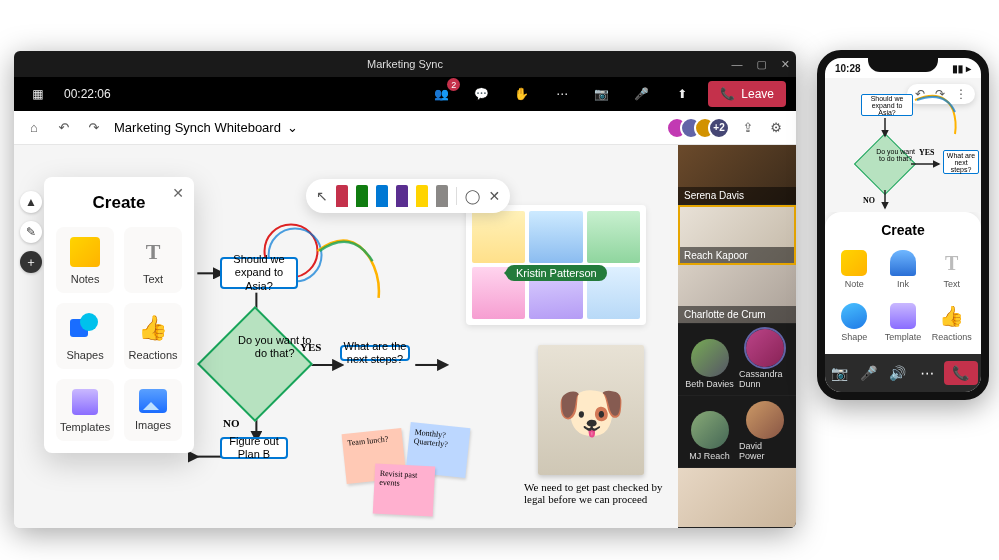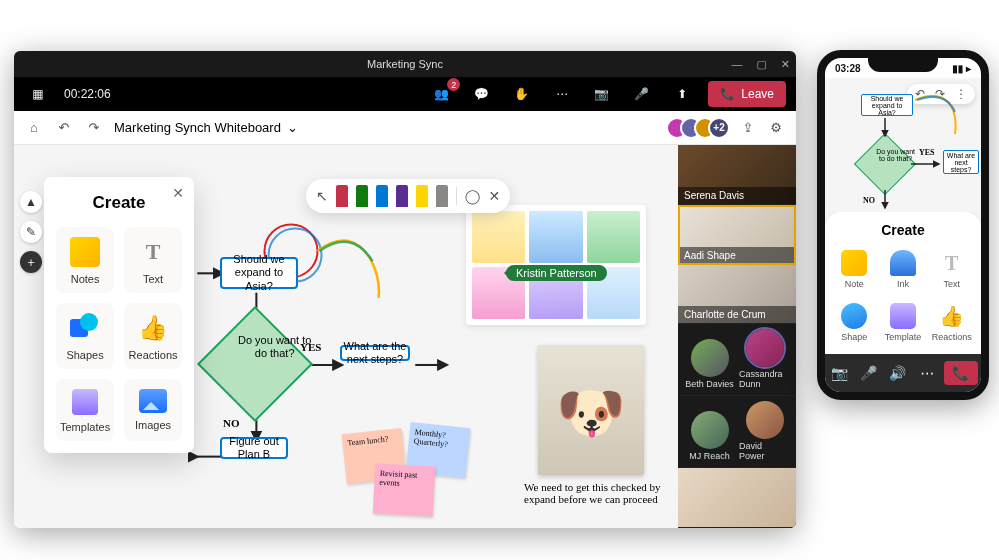--- a/index.html
+++ b/index.html
@@ -387,29 +387,29 @@
         <div class="swatch sw2"></div>
         <div class="swatch sw3"></div>
         <div class="swatch sw4"></div>
         <div class="swatch sw5"></div>
         <div class="swatch sw6"></div>
       </div>
 
       <div class="cursor-tag" style="left:492px;top:120px;">Kristin Patterson</div>
 
       <div class="dog-photo"></div>
-      <div class="caption" style="left:510px;top:336px;">We need to get this checked by expand before we can proceed</div>
+      <div class="caption" style="left:510px;top:336px;">We need to get past checked by legal before we can proceed</div>
     </div>
 
     <div class="video-rail">
       <div class="tile" style="background:linear-gradient(135deg,#6b4a2b,#3a2a1a);">
         <div class="name">Serena Davis</div>
       </div>
       <div class="tile active" style="background:linear-gradient(135deg,#e9e2d8,#c4b9a8);">
-        <div class="name">Aadi Shape</div>
+        <div class="name">Reach Kapoor</div>
       </div>
       <div class="tile" style="background:linear-gradient(135deg,#d8cfc4,#aaa097);">
         <div class="name">Charlotte de Crum</div>
       </div>
       <div class="tile duo">
         <div class="mini">
           <div class="avcircle"></div>
           <span>Beth Davies</span>
         </div>
         <div class="mini ring">
@@ -428,21 +428,21 @@
         </div>
       </div>
       <div class="tile" style="background:linear-gradient(135deg,#e7d7c4,#c9b49a);"></div>
     </div>
   </div>
 </div>
 
 <div class="phone">
   <div class="notch"></div>
   <div class="statusbar">
-    <span>03:28</span>
+    <span>10:28</span>
     <span>▮▮ ▸</span>
   </div>
   <div class="phone-canvas">
     <div class="ph-toolbar">
       <span>↶</span>
       <span>↷</span>
       <span>⋮</span>
     </div>
 
     <div class="ph-rect" style="left:36px;top:16px;width:52px;height:22px;">Should we expand to Asia?</div>

